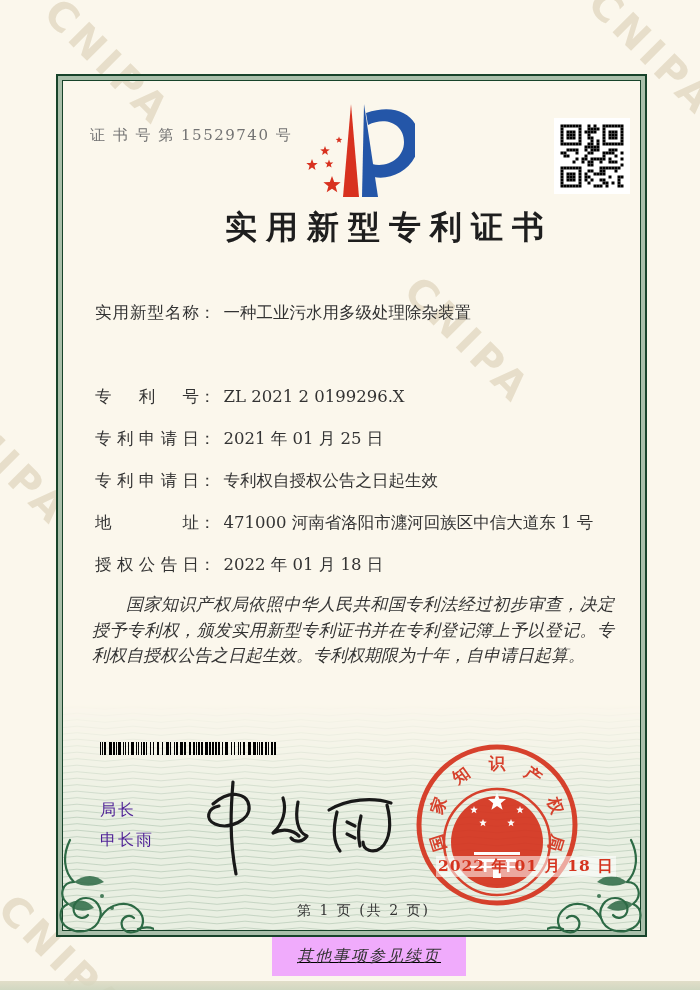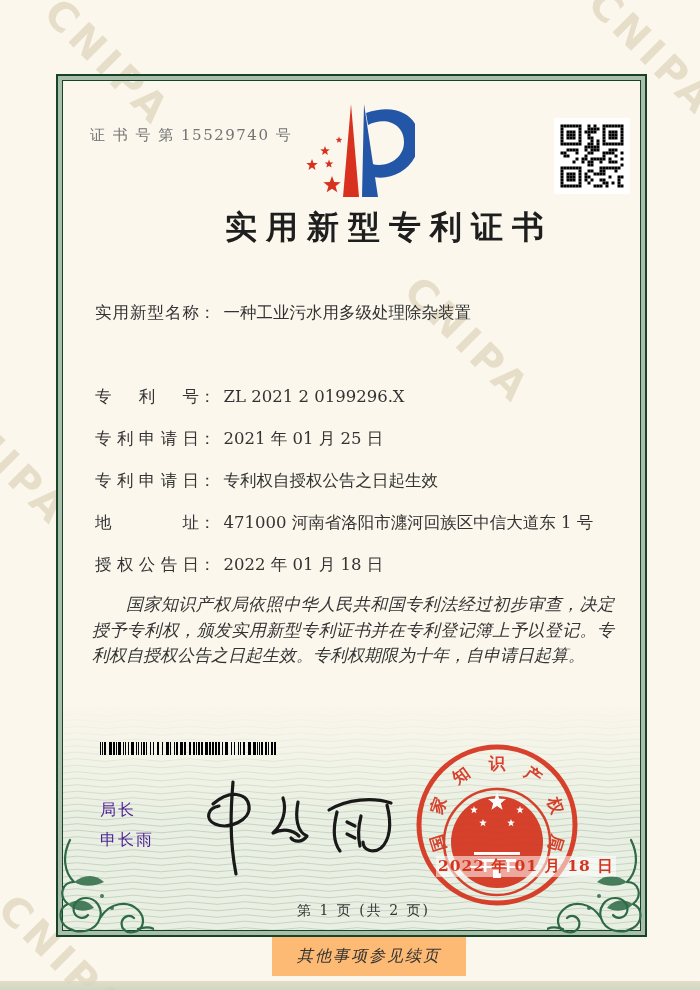--- a/index.html
+++ b/index.html
@@ -38,22 +38,22 @@
   .corner.right{transform:scaleX(-1);}
   .director{position:absolute;left:100px;font-family:"DejaVu Sans",sans-serif;
       font-size:16px;color:#4c1d95;letter-spacing:2px;z-index:3;}
   .signature{position:absolute;left:195px;top:776px;width:210px;height:105px;z-index:3;}
   .seal{position:absolute;left:412px;top:740px;width:170px;height:170px;z-index:4;opacity:.93;}
   .seal-date{position:absolute;left:436px;top:856px;z-index:5;font-size:15.5px;font-weight:bold;
       color:#d5341f;background:rgba(255,255,255,0.55);padding:0 2px;letter-spacing:1px;
       white-space:nowrap;}
   .page-info{position:absolute;left:56px;top:902px;width:591px;text-align:center;
       font-size:14px;color:#333;z-index:3;letter-spacing:2px;margin-left:12px;}
-  .note-box{position:absolute;left:272px;top:937px;width:194px;height:39px;background:#fdba74;
-      z-index:2;display:flex;align-items:center;justify-content:center;}
+  .note-box{position:absolute;left:272px;top:937px;width:194px;height:39px;background:#f0abfc;
+      z-index:2;display:flex;align-items:center;justify-content:center;text-decoration:underline;}
   .note-box span{font-size:16px;font-style:italic;color:#333;letter-spacing:2px;}
   .bottom-strip{position:absolute;left:0;top:981px;width:700px;height:9px;z-index:1;
       background:linear-gradient(180deg,#ddd9c2,#c9d2ba);opacity:.85;}
 </style>
 </head>
 <body>
 
 <div class="page">
 
   <div class="wm" style="left:108px;top:62px">CNIPA</div>

